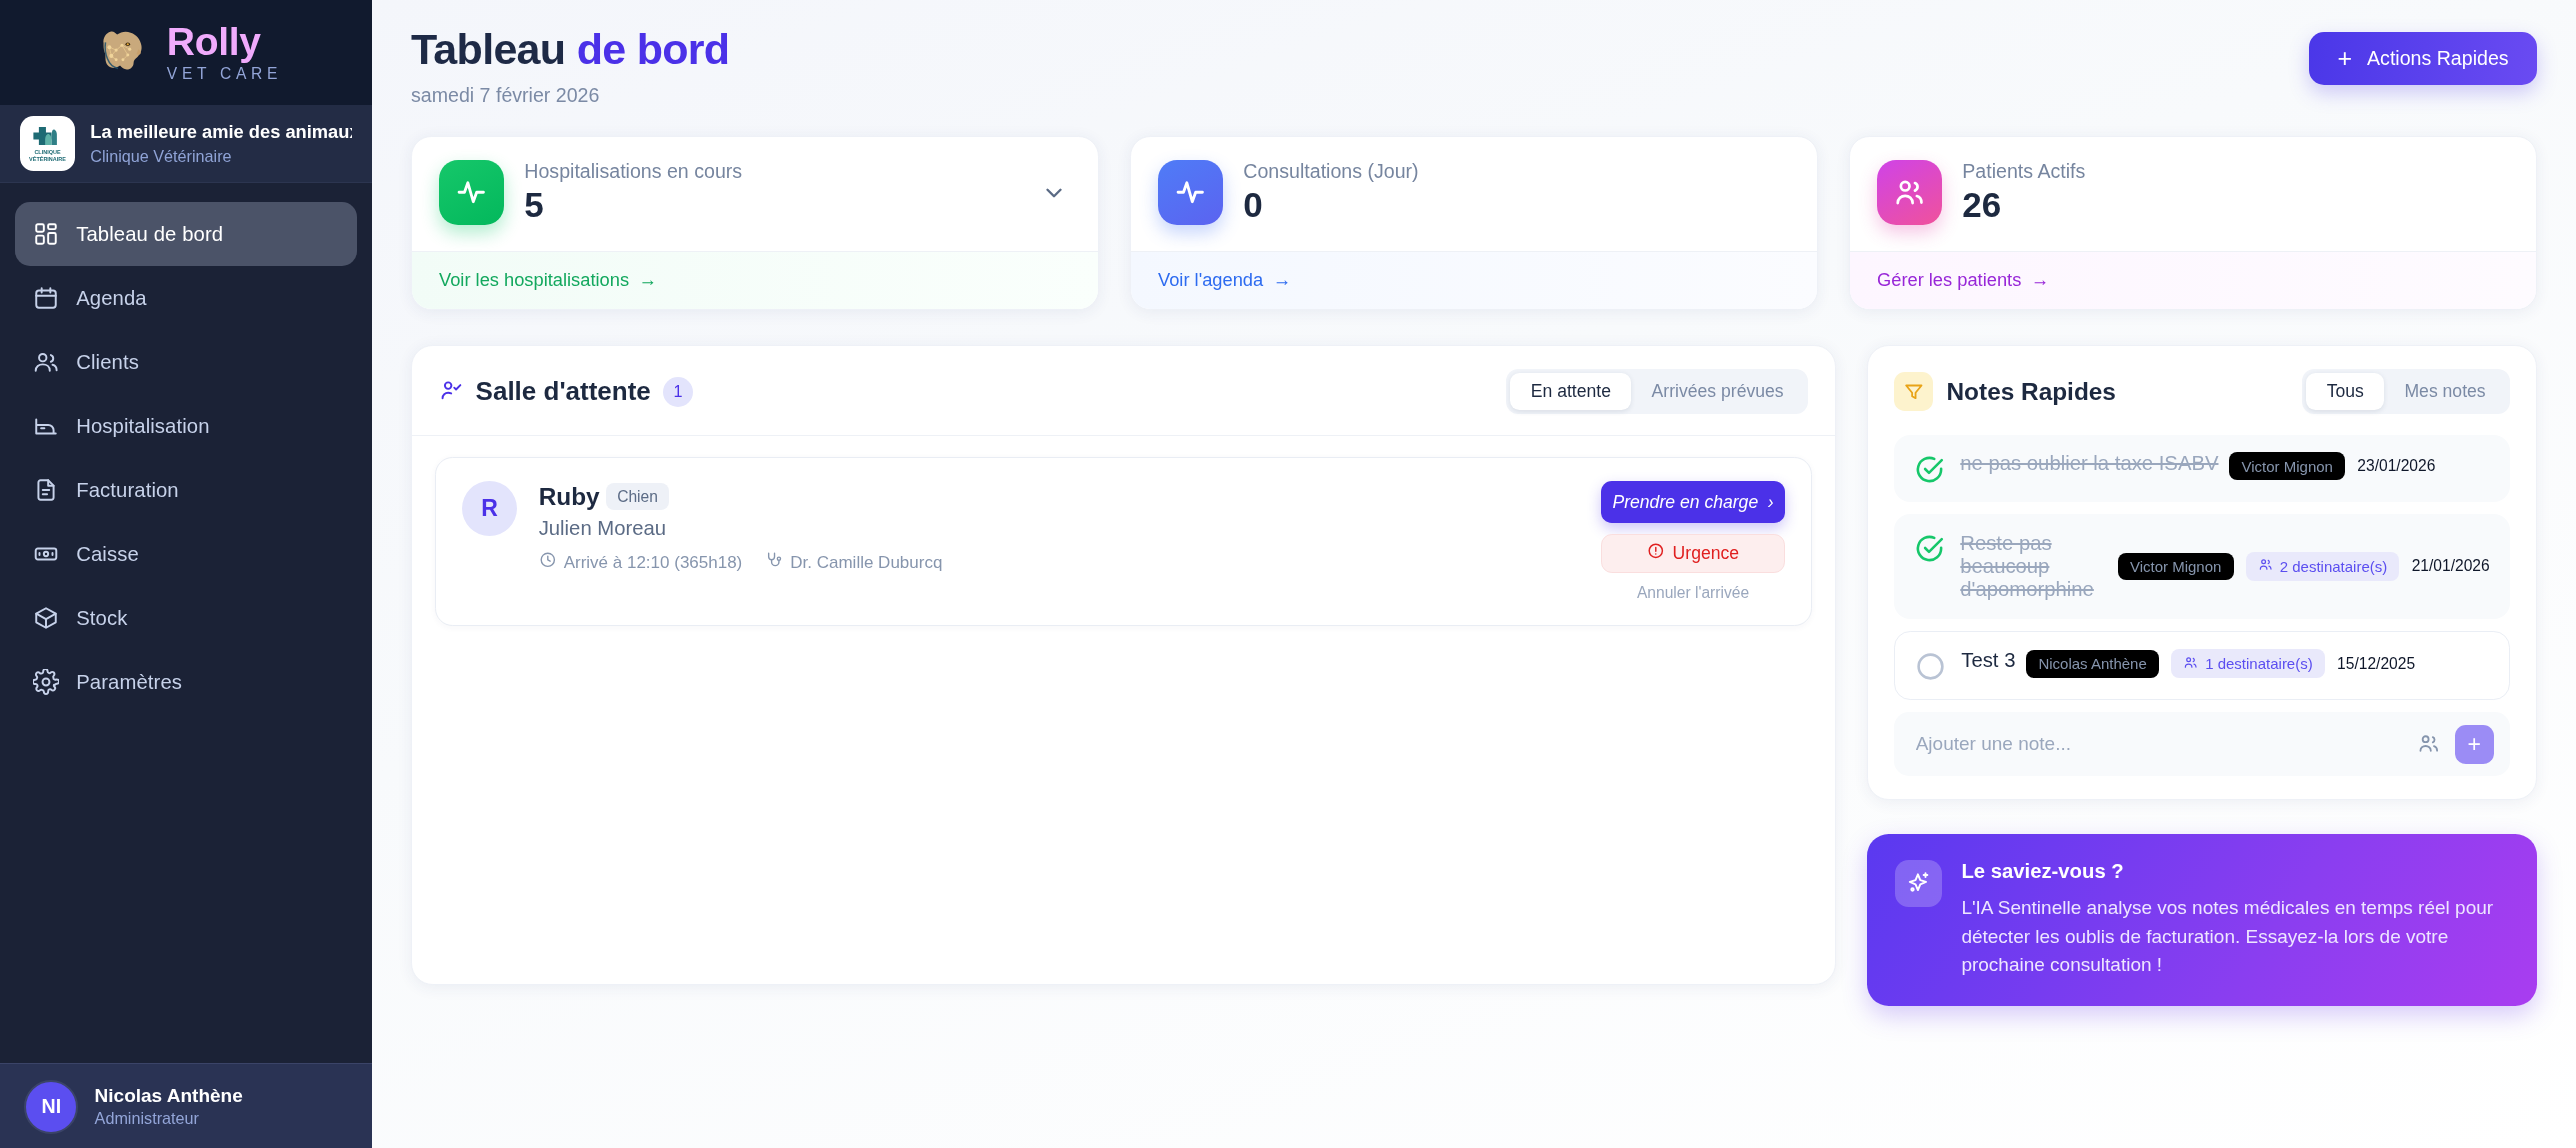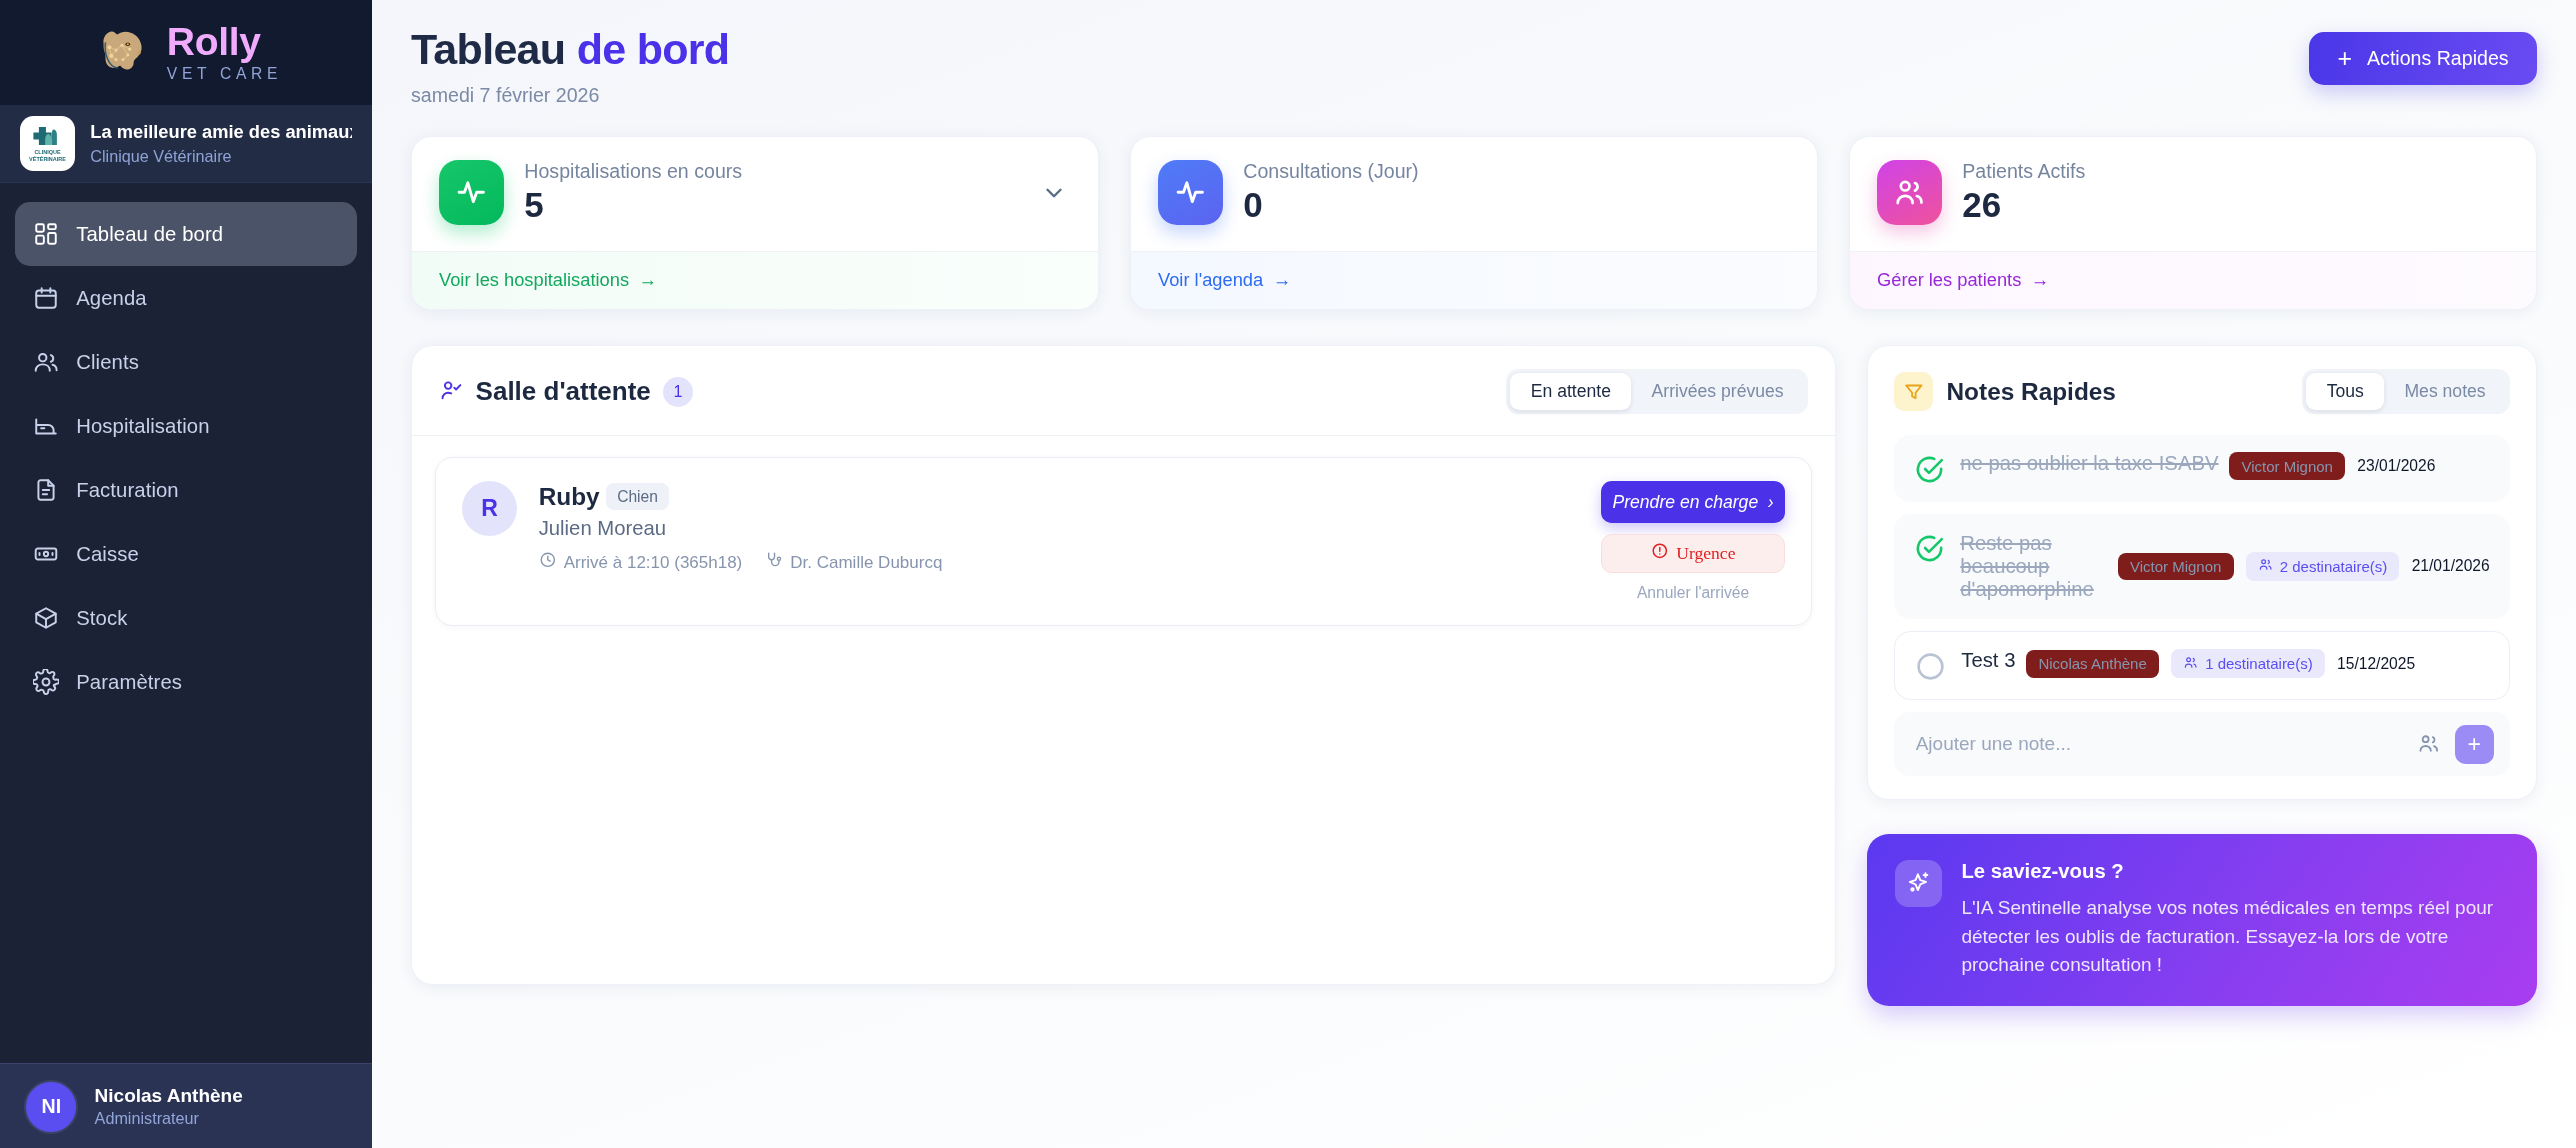--- a/index.html
+++ b/index.html
@@ -198,21 +198,21 @@
     border-radius: 10.8px; height: 42px; font-size: 17.6px;
     display: flex; align-items: center; justify-content: center; gap: 9.5px;
     font-family: "Liberation Sans", sans-serif;
     box-shadow: 0 5.4px 13.5px rgba(75,49,232,0.28);
     font-style: italic;
   }
   .btn-urgence {
     background: #fdeeee; color: #e02020; border: 0.7px solid #fadede; cursor: pointer;
     border-radius: 10.8px; height: 39px; font-size: 17.6px;
     display: flex; align-items: center; justify-content: center; gap: 8.1px;
-    font-family: Liberation Serif, serif;
+    font-family: Liberation Sans, sans-serif;
   }
   .btn-cancel {
     background: transparent; border: none; cursor: pointer;
     color: #9aa7bd; font-size: 15.6px; font-family: "Liberation Sans", sans-serif;
   }
 
   
   .notes-panel { padding: 23px 26px 23px 26px; }
   .notes-head { display: flex; align-items: center; justify-content: space-between; margin-bottom: 20.3px; }
   .notes-title-grp { display: flex; align-items: center; gap: 13.5px; }
@@ -227,21 +227,21 @@
     display: flex; gap: 15px; align-items: flex-start;
   }
   .note-item.done { background: #f8fafc; }
   .note-item.open { background: #ffffff; border: 0.7px solid #eaeef5; }
   .note-check { width: 31px; height: 31px; flex: 0 0 31px; margin-top: 1.4px; }
   .note-body { flex: 1; display: flex; flex-direction: row; gap: 10.8px; }
   .note-text { font-size: 20.3px; color: #1d2940; }
   .note-text.struck { color: #9aa7bd; text-decoration: line-through; }
   .note-foot { display: flex; align-items: center; gap: 12.2px; }
   .note-author {
-    background: #7f1d1d; color: #8695ad; font-size: 15px;
+    background: #000000; color: #8695ad; font-size: 15px;
     padding: 5.4px 12.2px; border-radius: 8.1px; white-space: nowrap;
   }
   .note-recip {
     background: #e9e9fb; color: #5b4ef0; font-size: 15px;
     padding: 5.4px 12.2px; border-radius: 8.1px;
     display: inline-flex; align-items: center; gap: 6.8px; white-space: nowrap;
   }
   .note-date { margin-left: auto; font-size: 15.6px; color: #0f172a; white-space: nowrap; }
 
   .note-add {

